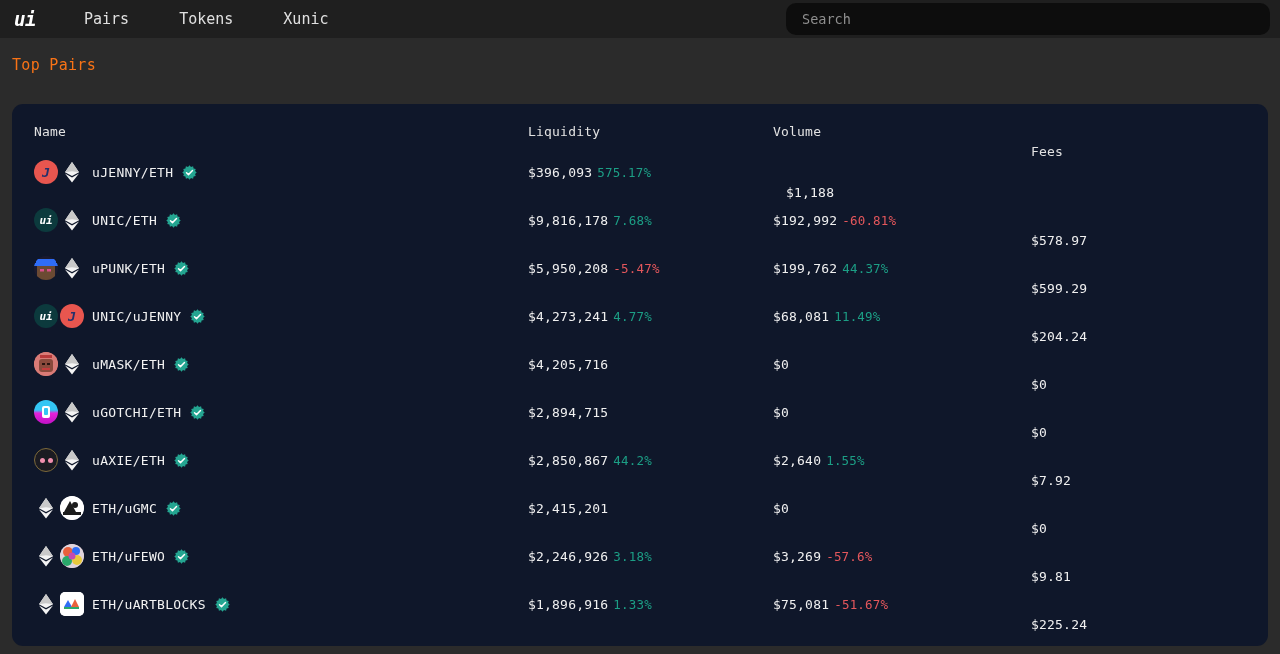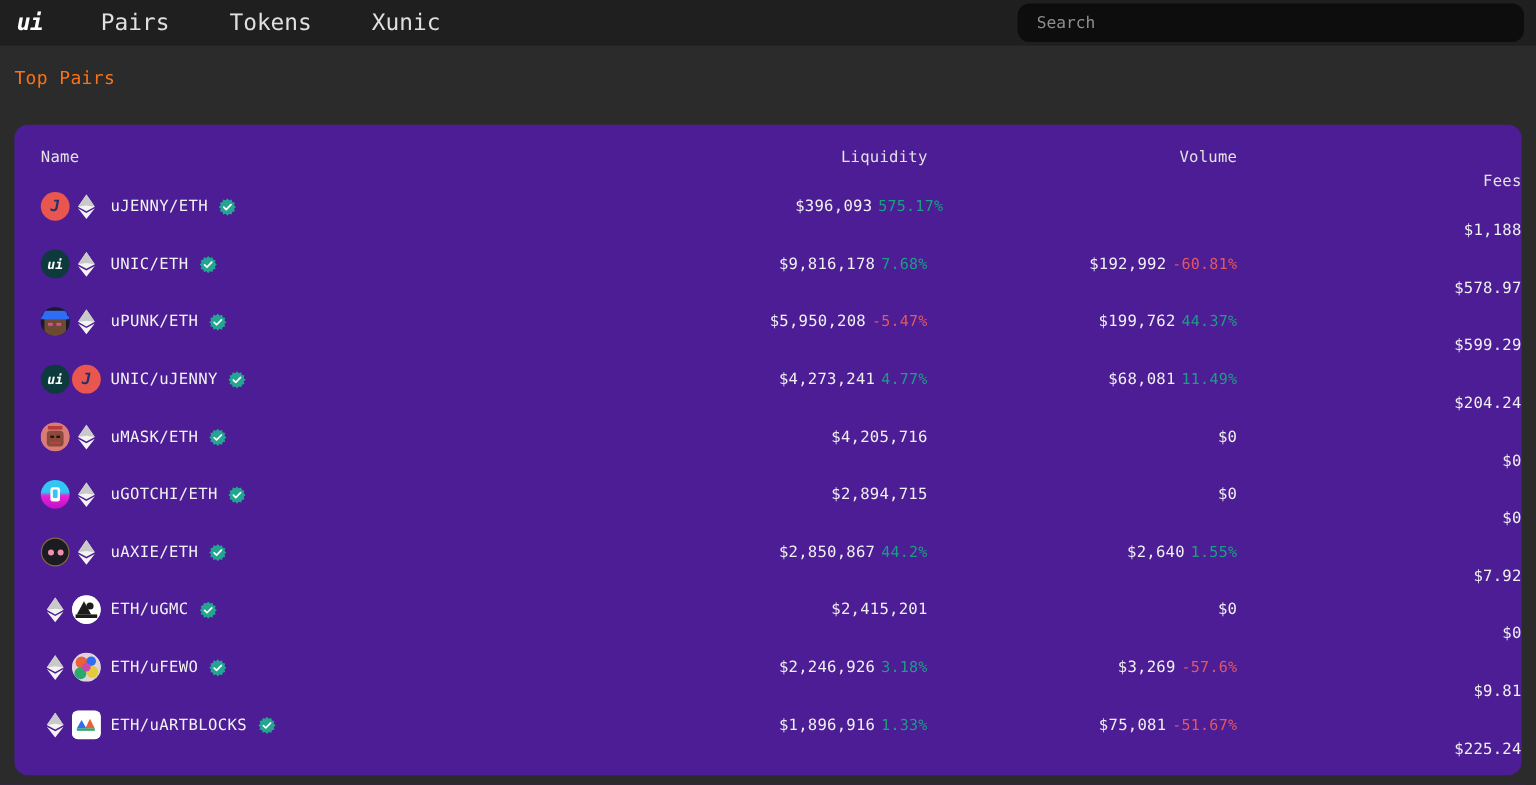--- a/index.html
+++ b/index.html
@@ -42,36 +42,36 @@
   }
 
   .nav-links {
     display: flex;
     align-items: center;
     margin-left: 28px;
   }
 
   .nav-link {
     color: #e0e0e0;
-    font-size: 19px;
+    font-size: 15px;
     padding: 4px 14px;
     margin-right: 22px;
     text-decoration: none;
     cursor: pointer;
     white-space: nowrap;
   }
 
   .search-wrap {
     position: absolute;
     right: 10px;
     top: 3px;
   }
 
   .search-input {
-    width: 422px;
+    width: 484px;
     height: 32px;
     background: #0d0d0d;
     border: none;
     border-radius: 10px;
     color: #d8d8d8;
     font-family: "DejaVu Sans Mono", "Liberation Mono", monospace;
     font-size: 13.5px;
     padding: 0 16px;
     outline: none;
   }
@@ -85,24 +85,23 @@
     letter-spacing: 0.3px;
   }
 
   
   .card {
     position: absolute;
     left: 12px;
     top: 104px;
     width: 1256px;
     height: 542px;
-    background: #4c1d95;
+    background: #0f172a;
     border-radius: 11px;
     overflow: hidden;
-    text-align: right;
   }
 
   .table { width: 100%; }
 
   .row {
     display: flex;
     align-items: center;
     height: 48px;
     padding: 0 0 0 22px;
   }

